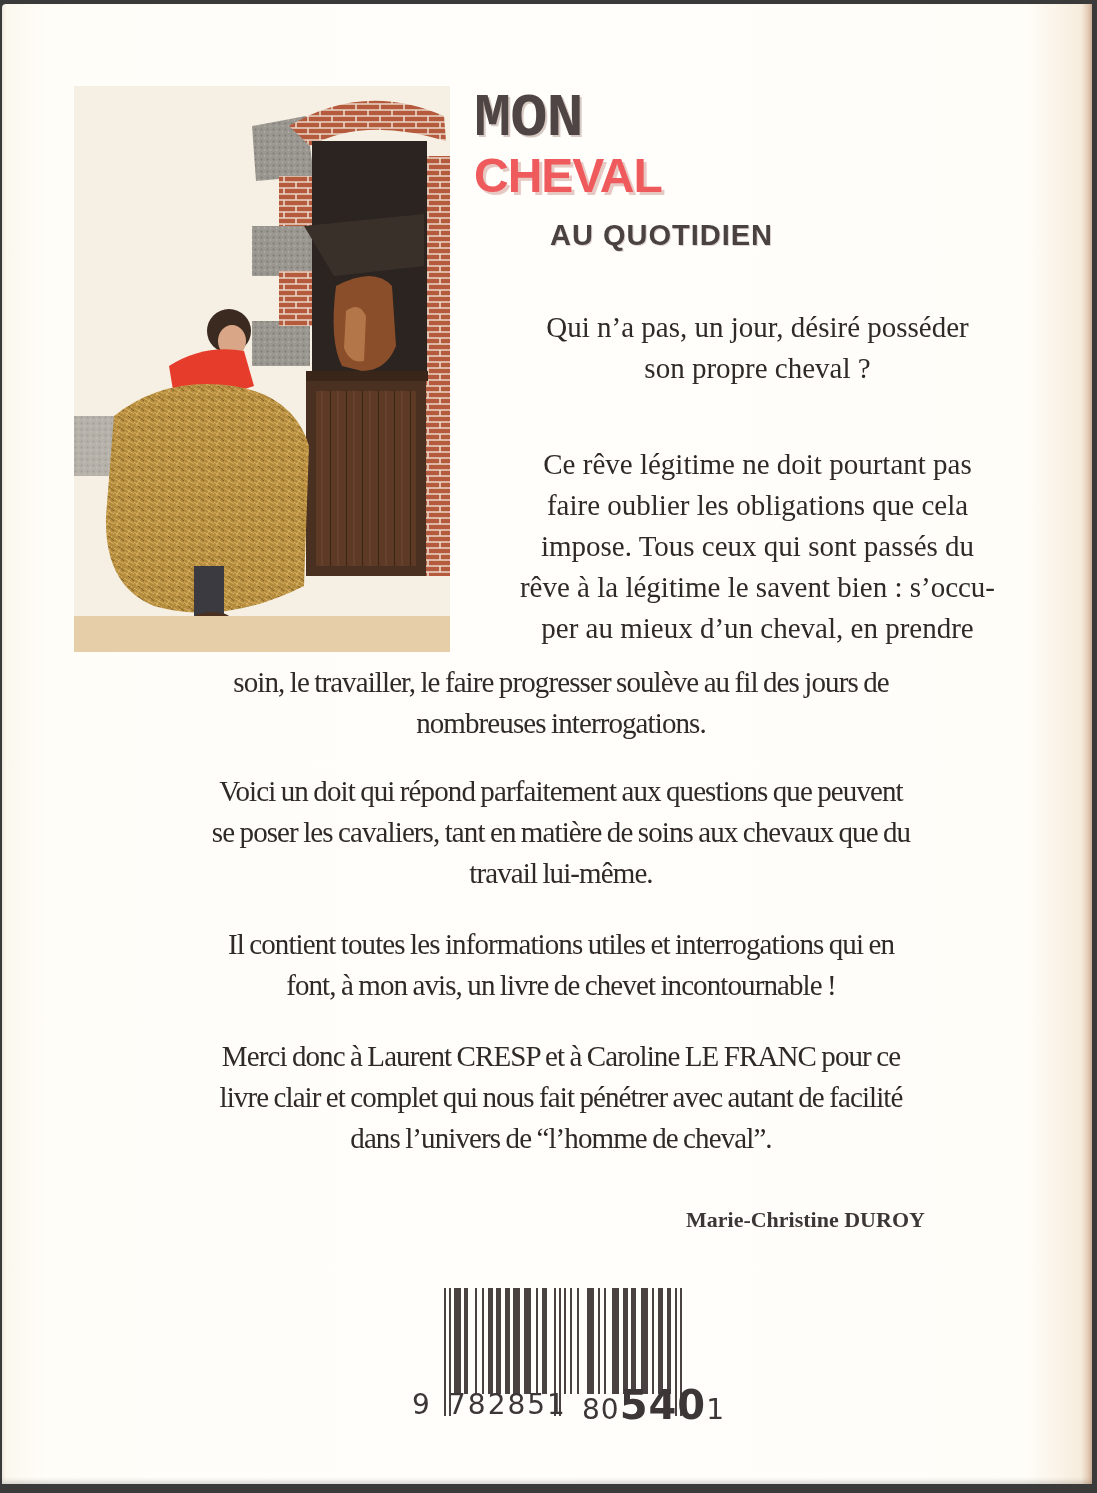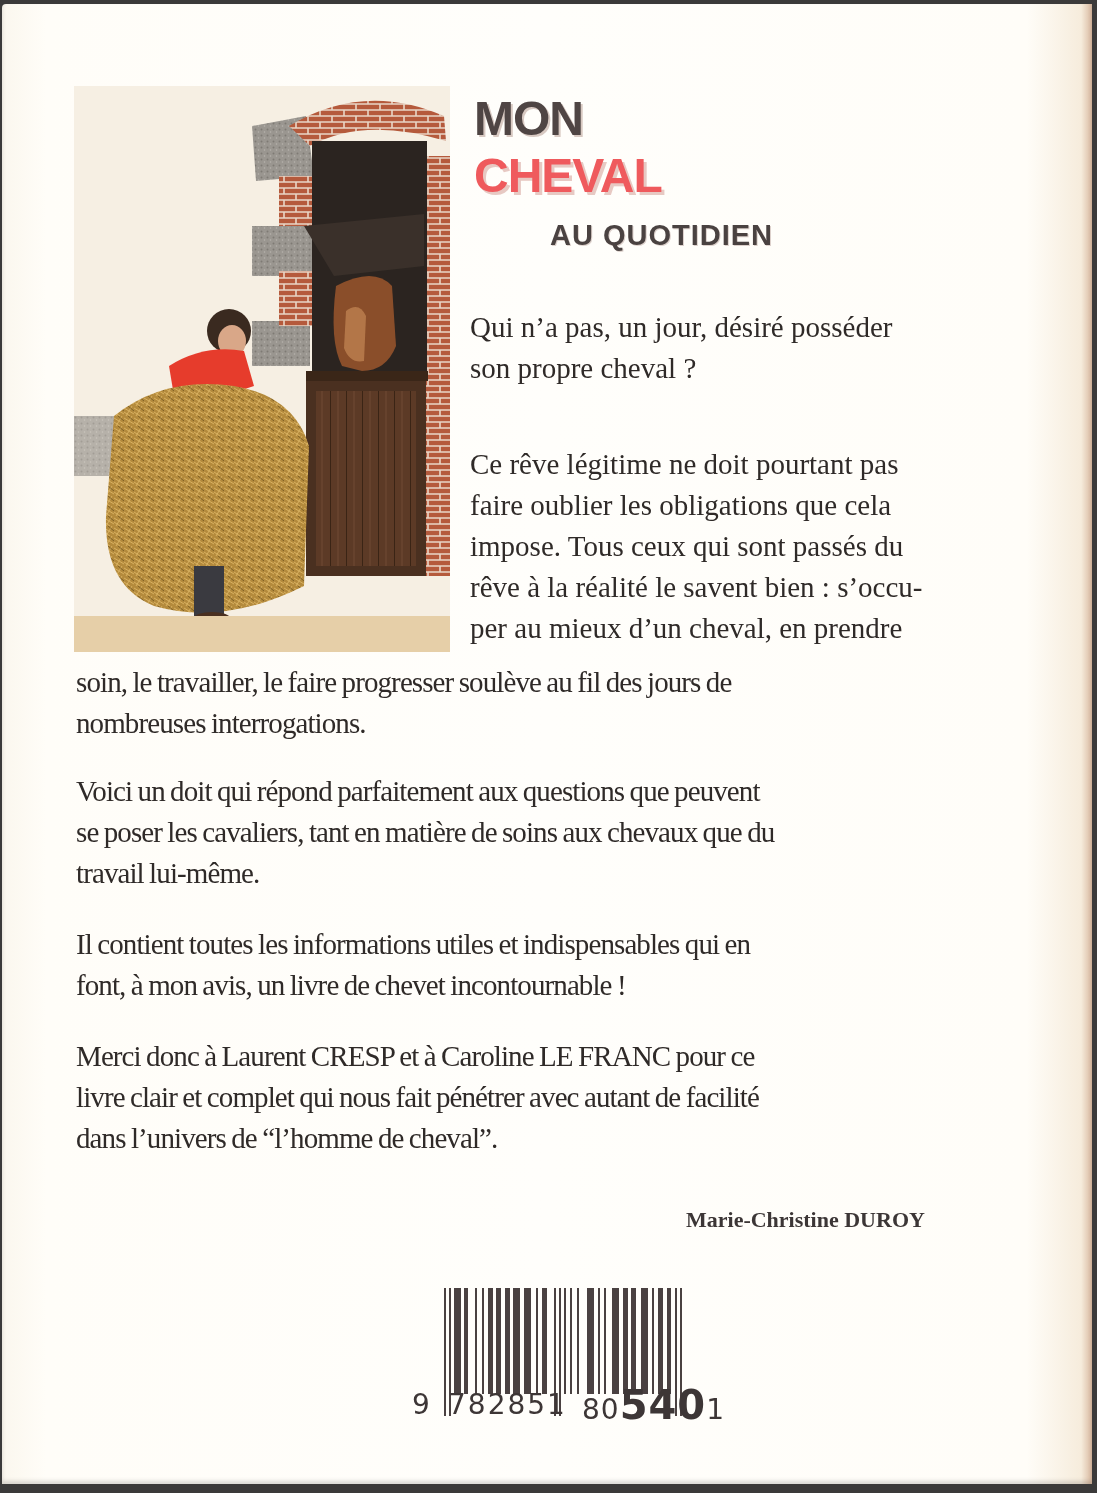--- a/index.html
+++ b/index.html
@@ -21,40 +21,40 @@
       background: #f6eee2;
     }
     .photo svg { display: block; width: 100%; height: 100%; }
 
     .title-block {
       position: absolute; left: 472px; top: 88px;
       font-family: "Liberation Sans", sans-serif; font-weight: bold;
     }
     .title-mon {
       position: absolute; left: 0; top: 0;
-      font-size: 48px; line-height: 54px; color: #4f4544;
-      text-shadow: 2px 2px 0 #d8c9c2; letter-spacing: -1px;
+      font-size: 62px; line-height: 54px; color: #4f4544;
+      text-shadow: 2px 2px 0 #d8c9c2; letter-spacing: -1px; font-family: Liberation Mono, monospace;
     }
     .title-cheval {
       position: absolute; left: 0; top: 52px;
       font-size: 48px; line-height: 64px; color: #ef5a5d;
       text-shadow: 3px 3px 0 #e7c9c3; letter-spacing: -1px;
     }
     .title-sub {
       position: absolute; left: 76px; top: 128px; white-space: nowrap;
       font-size: 29px; line-height: 30px; color: #4a4241;
       text-shadow: 1px 1px 0 #ddd1cc; letter-spacing: 1px;
     }
 
     .body-text {
       font-family: "Liberation Serif", serif;
       color: #2f2a28; font-size: 29px; line-height: 41px;
     }
     .para { position: absolute; margin: 0; }
-    .para span { display: block; white-space: nowrap; }
+    .para span { display: block; white-space: nowrap; text-align: center; }
     .narrow { left: 468px; width: 575px; }
     .wide   { left: 74px; width: 970px; }
     .cond   { letter-spacing: -0.9px; word-spacing: -1px; }
 
     .signature {
       position: absolute; left: 684px; top: 1203px;
       font-family: "Liberation Serif", serif; font-weight: bold;
       font-size: 22px; color: #3c3636; white-space: nowrap;
     }
 
@@ -147,36 +147,36 @@
   <div class="body-text">
     <p class="para narrow" style="top:303px;">
       <span>Qui n’a pas, un jour, désiré posséder</span>
       <span>son propre cheval ?</span>
     </p>
 
     <p class="para narrow" style="top:440px;">
       <span>Ce rêve légitime ne doit pourtant pas</span>
       <span>faire oublier les obligations que cela</span>
       <span>impose. Tous ceux qui sont passés du</span>
-      <span>rêve à la réalité le savent bien : s’occu-</span>
+      <span>rêve à la légitime le savent bien : s’occu-</span>
       <span>per au mieux d’un cheval, en prendre</span>
     </p>
     <p class="para wide cond" style="top:658px;">
       <span>soin, le travailler, le faire progresser soulève au fil des jours de</span>
       <span>nombreuses interrogations.</span>
     </p>
 
     <p class="para wide cond" style="top:767px;">
       <span>Voici un doit qui répond parfaitement aux questions que peuvent</span>
       <span>se poser les cavaliers, tant en matière de soins aux chevaux que du</span>
       <span>travail lui-même.</span>
     </p>
 
     <p class="para wide cond" style="top:920px;">
-      <span>Il contient toutes les informations utiles et indispensables qui en</span>
+      <span>Il contient toutes les informations utiles et interrogations qui en</span>
       <span>font, à mon avis, un livre de chevet incontournable !</span>
     </p>
 
     <p class="para wide cond" style="top:1032px;">
       <span>Merci donc à Laurent CRESP et à Caroline LE FRANC pour ce</span>
       <span>livre clair et complet qui nous fait pénétrer avec autant de facilité</span>
       <span>dans l’univers de “l’homme de cheval”.</span>
     </p>
   </div>
 

